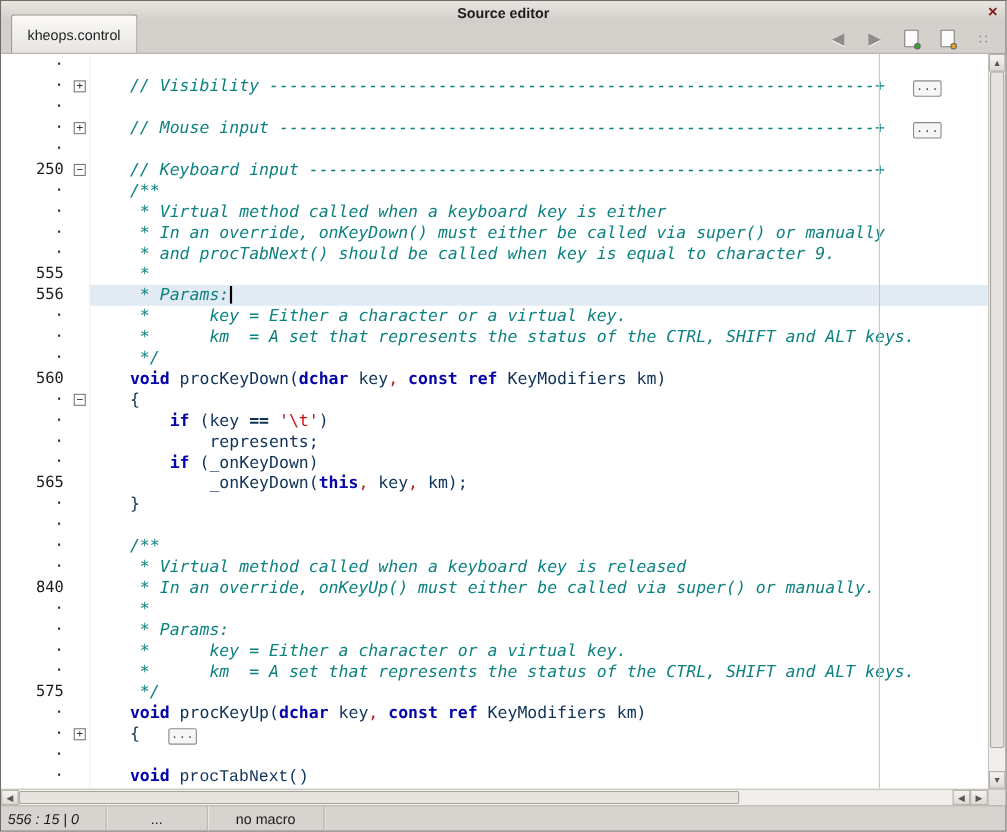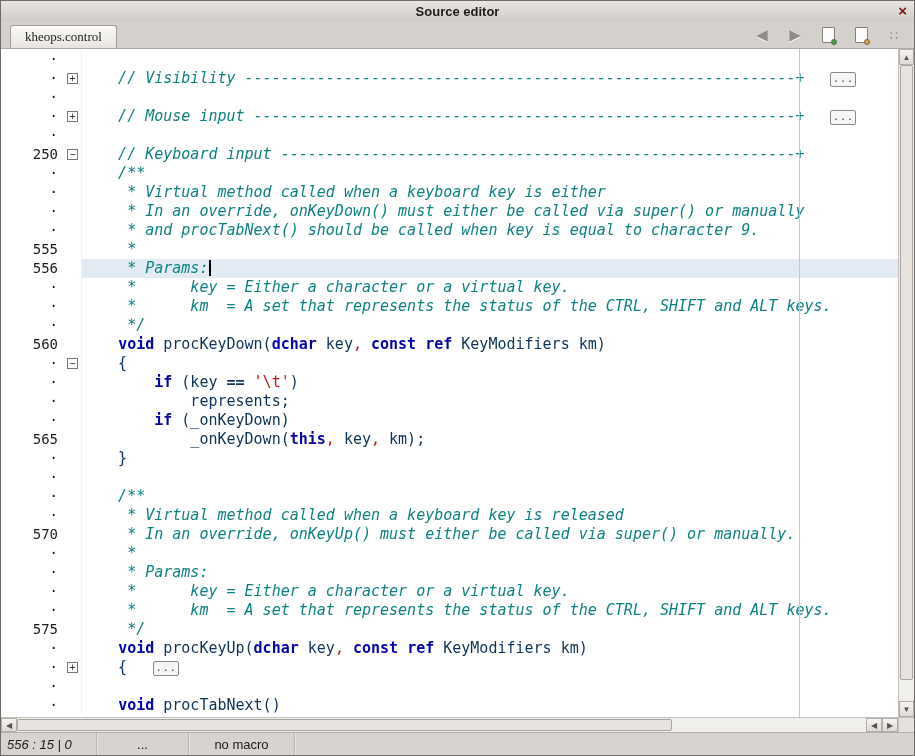--- a/index.html
+++ b/index.html
@@ -27,26 +27,26 @@
   }
   
   .tabbar {
     height:28px; flex:none;
     background:#d4d0cb;
     border-bottom:1px solid #aeaaa5;
     display:flex; align-items:flex-end;
     padding:0 4px; position:relative;
   }
   .tab {
-    height:23px; margin-left:5px; padding:0 14px;
+    height:35px; margin-left:5px; padding:0 14px;
     background:linear-gradient(#fbfaf9,#e7e4e0);
     border:1px solid #a29e99; border-bottom:none;
     border-radius:3px 3px 0 0;
     display:flex; align-items:center;
-    font-size:13px; color:#1e1e1e;font-family:Liberation Serif, serif;
+    font-size:13px; color:#1e1e1e;
   }
   .toolbar {
     position:absolute; right:10px; top:4px; height:20px;
     display:flex; align-items:center; gap:13px;
   }
   .tool-btn { display:flex; align-items:center; justify-content:center; width:20px; height:20px; }
   .nav-arrow { font-size:15px; color:#8f8d8a; text-shadow:0 1px 0 #fff; }
   .doc-icon { width:13px; height:16px; background:#fcfcfc; border:1px solid #82807c; border-radius:1px; position:relative; }
   .doc-dot { position:absolute; right:-3px; bottom:-3px; width:6px; height:6px; border-radius:50%; border:1px solid #666; }
   .doc-dot.green { background:#3aa23a; }
@@ -173,30 +173,30 @@
             <div class="line"><span class="ln">560</span><span class="foldcol"></span><span class="codewrap"><span class="seg-tx" style="color: rgb(14, 50, 88);">    </span><span class="seg-kw" style="color: rgb(4, 4, 168);">void</span><span class="seg-tx" style="color: rgb(14, 50, 88);"> procKeyDown(</span><span class="seg-kw" style="color: rgb(4, 4, 168);">dchar</span><span class="seg-tx" style="color: rgb(14, 50, 88);"> key</span><span class="seg-op" style="color: rgb(178, 32, 32);">,</span><span class="seg-tx" style="color: rgb(14, 50, 88);"> </span><span class="seg-kw" style="color: rgb(4, 4, 168);">const</span><span class="seg-tx" style="color: rgb(14, 50, 88);"> </span><span class="seg-kw" style="color: rgb(4, 4, 168);">ref</span><span class="seg-tx" style="color: rgb(14, 50, 88);"> KeyModifiers km)</span></span></div>
             <div class="line"><span class="ln">·</span><span class="foldcol"><span class="fold-box">−</span></span><span class="codewrap"><span class="seg-tx" style="color: rgb(14, 50, 88);">    {</span></span></div>
             <div class="line"><span class="ln">·</span><span class="foldcol"></span><span class="codewrap"><span class="seg-tx" style="color: rgb(14, 50, 88);">        </span><span class="seg-kw" style="color: rgb(4, 4, 168);">if</span><span class="seg-tx" style="color: rgb(14, 50, 88);"> (key </span><span class="seg-eq" style="color: rgb(14, 50, 88);">==</span><span class="seg-tx" style="color: rgb(14, 50, 88);"> </span><span class="seg-st" style="color: rgb(196, 20, 20);">'\t'</span><span class="seg-tx" style="color: rgb(14, 50, 88);">)</span></span></div>
             <div class="line"><span class="ln">·</span><span class="foldcol"></span><span class="codewrap"><span class="seg-tx" style="color: rgb(14, 50, 88);">            represents;</span></span></div>
             <div class="line"><span class="ln">·</span><span class="foldcol"></span><span class="codewrap"><span class="seg-tx" style="color: rgb(14, 50, 88);">        </span><span class="seg-kw" style="color: rgb(4, 4, 168);">if</span><span class="seg-tx" style="color: rgb(14, 50, 88);"> (_onKeyDown)</span></span></div>
             <div class="line"><span class="ln">565</span><span class="foldcol"></span><span class="codewrap"><span class="seg-tx" style="color: rgb(14, 50, 88);">            _onKeyDown(</span><span class="seg-kw" style="color: rgb(4, 4, 168);">this</span><span class="seg-op" style="color: rgb(178, 32, 32);">,</span><span class="seg-tx" style="color: rgb(14, 50, 88);"> key</span><span class="seg-op" style="color: rgb(178, 32, 32);">,</span><span class="seg-tx" style="color: rgb(14, 50, 88);"> km);</span></span></div>
             <div class="line"><span class="ln">·</span><span class="foldcol"></span><span class="codewrap"><span class="seg-tx" style="color: rgb(14, 50, 88);">    }</span></span></div>
             <div class="line"><span class="ln">·</span><span class="foldcol"></span><span class="codewrap"></span></div>
             <div class="line"><span class="ln">·</span><span class="foldcol"></span><span class="codewrap"><span class="seg-cm" style="color: rgb(14, 129, 129);">    /**</span></span></div>
             <div class="line"><span class="ln">·</span><span class="foldcol"></span><span class="codewrap"><span class="seg-cm" style="color: rgb(14, 129, 129);">     * Virtual method called when a keyboard key is released</span></span></div>
-            <div class="line"><span class="ln">570</span><span class="foldcol"></span><span class="codewrap"><span class="seg-cm" style="color: rgb(14, 129, 129);">     * In an override, onKeyUp() must either be called via super() or manually.</span></span></div>
+            <div class="line"><span class="ln">840</span><span class="foldcol"></span><span class="codewrap"><span class="seg-cm" style="color: rgb(14, 129, 129);">     * In an override, onKeyUp() must either be called via super() or manually.</span></span></div>
             <div class="line"><span class="ln">·</span><span class="foldcol"></span><span class="codewrap"><span class="seg-cm" style="color: rgb(14, 129, 129);">     *</span></span></div>
             <div class="line"><span class="ln">·</span><span class="foldcol"></span><span class="codewrap"><span class="seg-cm" style="color: rgb(14, 129, 129);">     * Params:</span></span></div>
             <div class="line"><span class="ln">·</span><span class="foldcol"></span><span class="codewrap"><span class="seg-cm" style="color: rgb(14, 129, 129);">     *      key = Either a character or a virtual key.</span></span></div>
             <div class="line"><span class="ln">·</span><span class="foldcol"></span><span class="codewrap"><span class="seg-cm" style="color: rgb(14, 129, 129);">     *      km  = A set that represents the status of the CTRL, SHIFT and ALT keys.</span></span></div>
             <div class="line"><span class="ln">575</span><span class="foldcol"></span><span class="codewrap"><span class="seg-cm" style="color: rgb(14, 129, 129);">     */</span></span></div>
             <div class="line"><span class="ln">·</span><span class="foldcol"></span><span class="codewrap"><span class="seg-tx" style="color: rgb(14, 50, 88);">    </span><span class="seg-kw" style="color: rgb(4, 4, 168);">void</span><span class="seg-tx" style="color: rgb(14, 50, 88);"> procKeyUp(</span><span class="seg-kw" style="color: rgb(4, 4, 168);">dchar</span><span class="seg-tx" style="color: rgb(14, 50, 88);"> key</span><span class="seg-op" style="color: rgb(178, 32, 32);">,</span><span class="seg-tx" style="color: rgb(14, 50, 88);"> </span><span class="seg-kw" style="color: rgb(4, 4, 168);">const</span><span class="seg-tx" style="color: rgb(14, 50, 88);"> </span><span class="seg-kw" style="color: rgb(4, 4, 168);">ref</span><span class="seg-tx" style="color: rgb(14, 50, 88);"> KeyModifiers km)</span></span></div>
             <div class="line"><span class="ln">·</span><span class="foldcol"><span class="fold-box">+</span></span><span class="codewrap"><span class="seg-tx" style="color: rgb(14, 50, 88);">    {</span><span class="ebox">...</span></span></div>
             <div class="line"><span class="ln">·</span><span class="foldcol"></span><span class="codewrap"></span></div>
-            <div class="line"><span class="ln">·</span><span class="foldcol"></span><span class="codewrap"><span class="seg-tx" style="color: rgb(14, 50, 88);">    </span><span class="seg-kw" style="color: rgb(4, 4, 168);">void</span><span class="seg-tx" style="color: rgb(14, 50, 88);"> procTabNext()</span></span></div>
+            <div class="line"><span class="ln">·</span><span class="foldcol"></span><span class="codewrap"><span class="seg-tx" style="color: rgb(14, 50, 88);">    </span><span class="seg-kw" style="color: rgb(4, 4, 168);">void</span><span class="seg-tx" style="color: rgb(14, 50, 88); font-family: Liberation Mono, monospace;"> procTabNext()</span></span></div>
           </div>
         <div class="margin-line"></div>
       </div>
       <div class="hscroll">
         <span class="sc-btn h-left">
             <span>◀</span>
           </span>
         <span class="hthumb"></span>
         <span class="sc-btn h-right1">
             <span>◀</span>

